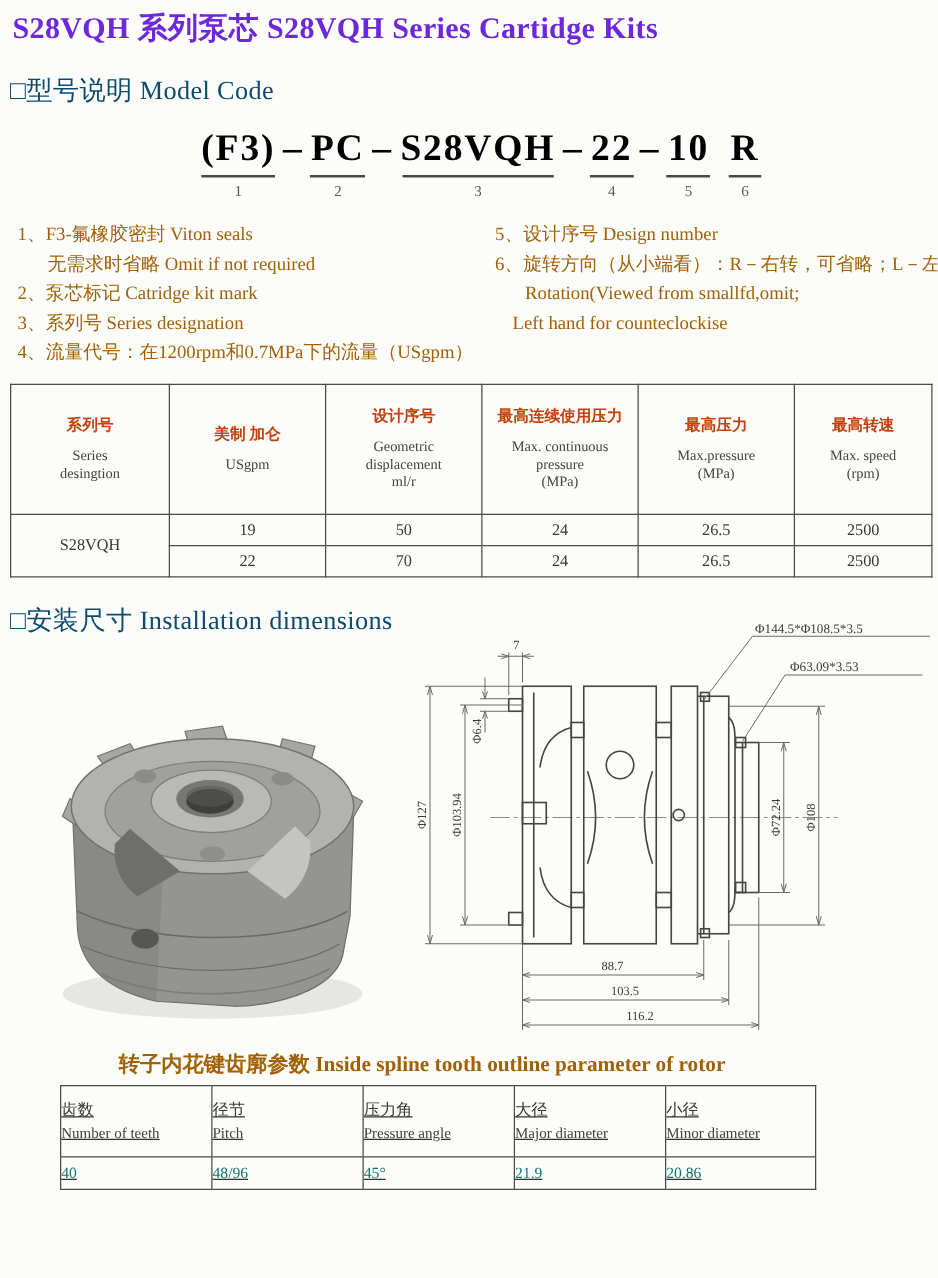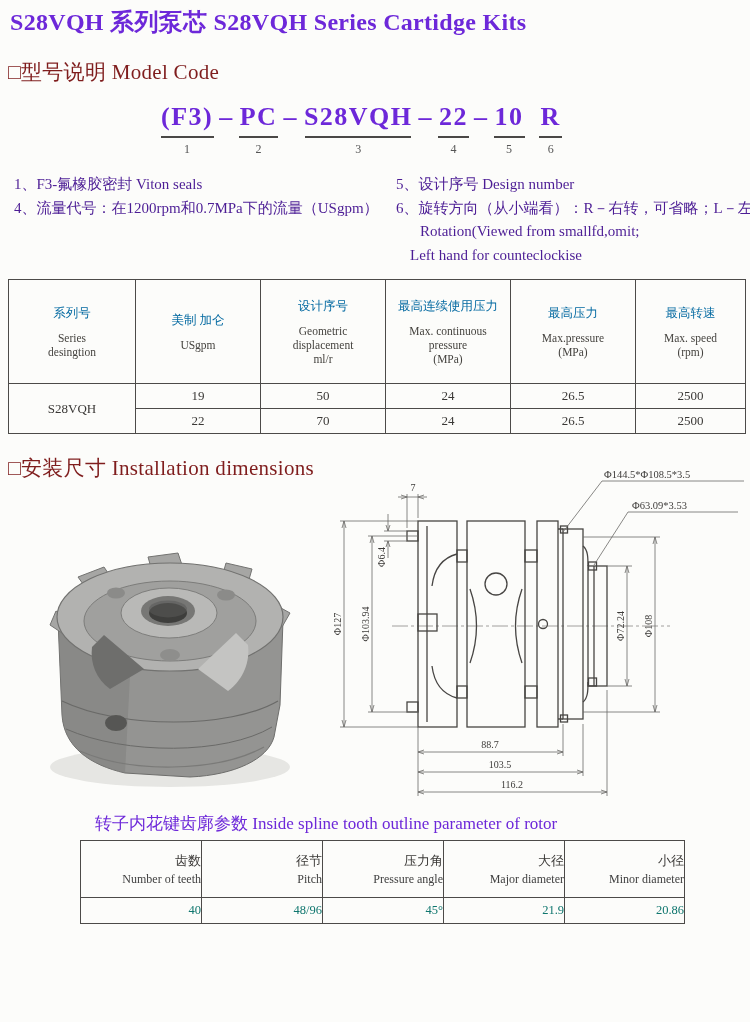--- a/index.html
+++ b/index.html
@@ -9,60 +9,60 @@
     background:#fcfcfa; color:#33312f;
     font-family:"Liberation Serif","DejaVu Serif",serif;
   }
   .page { position:relative; width:750px; height:1022px; }
 
   .page-title {
     margin:6px 0 0 10px; font-size:24px; font-weight:600;
     letter-spacing:0.3px; color:#6d28d9;
   }
   .section-heading {
-    margin:20px 0 0 8px; font-size:21px; font-weight:500; color:#7f1d1d;
+    margin:20px 0 0 8px; font-size:21px; font-weight:500; color:#0c4a6e;
     letter-spacing:0.3px;
   }
 
   
   .model-code { margin:16px 0 0 158px; white-space:nowrap; }
   .seg { display:inline-flex; flex-direction:column; align-items:center; vertical-align:top; margin:0 1px; }
-  .seg .t { font-size:26px; font-weight:bold; letter-spacing:1.5px; padding:0 2px; color:#6d28d9; }
+  .seg .t { font-size:30px; font-weight:bold; letter-spacing:1.5px; padding:0 2px; color:#000000; }
   .seg .u { width:94%; border-top:2px solid #4a4846; margin-top:4px; }
   .seg .n { font-size:12px; color:#555; margin-top:4px; }
   .seg.dash .u, .seg.dash .n { visibility:hidden; }
   .seg.gap { margin-left:12px; }
 
   
   .notes { display:flex; margin:16px 8px 0 14px; font-size:15px; }
   .notes ul { list-style:none; margin:0; padding:0; }
   .notes .col-left  { width:382px; flex:none; }
   .notes .col-right { flex:1; }
-  .notes li { line-height:23.5px; white-space:nowrap; color:#4c1d95; }
+  .notes li { line-height:23.5px; white-space:nowrap; color:#a16207; }
   .notes li.indent  { padding-left:24px; }
   .notes li.indent-sm { padding-left:14px; }
 
   
   table { border-collapse:collapse; }
   .tech-table { margin:12px 0 0 8px; width:737px; table-layout:fixed; text-align:center; }
   .tech-table th, .tech-table td { border:1.5px solid #4c4a48; padding:0; }
   .tech-table thead th { height:104px; vertical-align:middle; font-weight:normal; }
-  .tech-table .zh { display:block; font-size:12.5px; color:#0369a1; }
+  .tech-table .zh { display:block; font-size:12.5px; color:#c2410c;font-weight:bold; }
   .tech-table .en { display:block; font-size:11.5px; line-height:14px; margin-top:9px; color:#45433f; white-space:pre-line; }
   .tech-table tbody td { height:25px; font-size:13px; color:#3a3836; }
 
   
   .install { position:relative; height:330px; }
   .photo { position:absolute; left:20px; top:33px; }
   .drawing { position:absolute; left:330px; top:-20px; }
   .drawing text { font-family:"Liberation Serif","DejaVu Serif",serif; fill:#3d3b39; }
 
   
-  .spline-title { margin:0 0 0 95px; font-size:17px; font-weight:400; color:#6d28d9; }
-  .spline-table { margin:5px 0 0 80px; width:604px; table-layout:fixed; text-align:right; }
+  .spline-title { margin:0 0 0 95px; font-size:17px; font-weight:700; color:#a16207; }
+  .spline-table { margin:5px 0 0 48px; width:604px; table-layout:fixed; text-align:left;text-decoration:underline; }
   .spline-table th, .spline-table td { border:1.5px solid #4c4a48; padding:0; }
   .spline-table thead th { height:57px; vertical-align:middle; font-weight:normal; }
   .spline-table .zh { display:block; font-size:13px; color:#3a3836; }
   .spline-table .en { display:block; font-size:12px; color:#404040; margin-top:2px; }
   .spline-table tbody td { height:26px; font-size:12.5px; color:#0f766e; }
 </style>
 </head>
 <body>
 
 <div class="page">
@@ -111,20 +111,23 @@
       </span><span class="seg gap">
         <span class="t">R</span>
         <span class="u"></span>
         <span class="n">6</span>
       </span>
   </div>
 
   <div class="notes">
     <ul class="col-left">
       <li>1、F3-氟橡胶密封  Viton  seals</li>
+      <li class="indent">无需求时省略  Omit if not required</li>
+      <li>2、泵芯标记  Catridge kit mark</li>
+      <li>3、系列号  Series designation</li>
       <li>4、流量代号：在1200rpm和0.7MPa下的流量（USgpm）</li>
     </ul>
     <ul class="col-right">
       <li>5、设计序号  Design number</li>
       <li>6、旋转方向（从小端看）：R－右转，可省略；L－左转</li>
       <li class="indent">Rotation(Viewed from smallfd,omit;</li>
       <li class="indent-sm">Left hand for counteclockise</li>
     </ul>
   </div>
 

